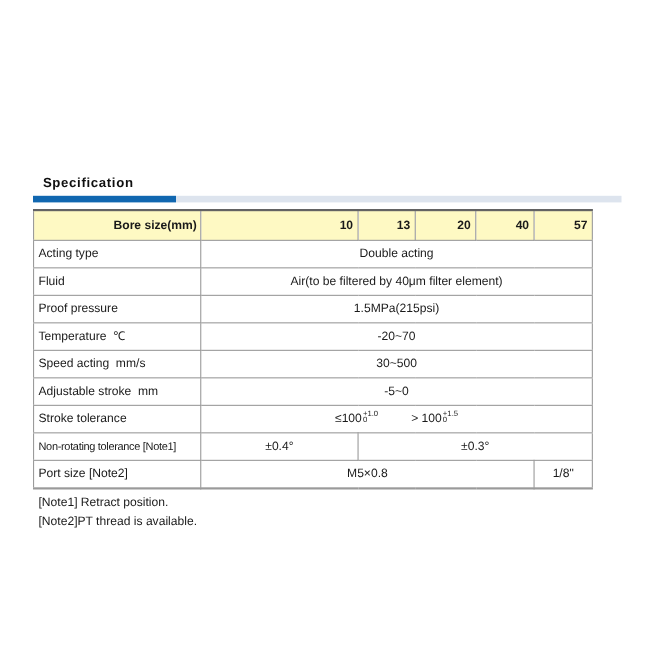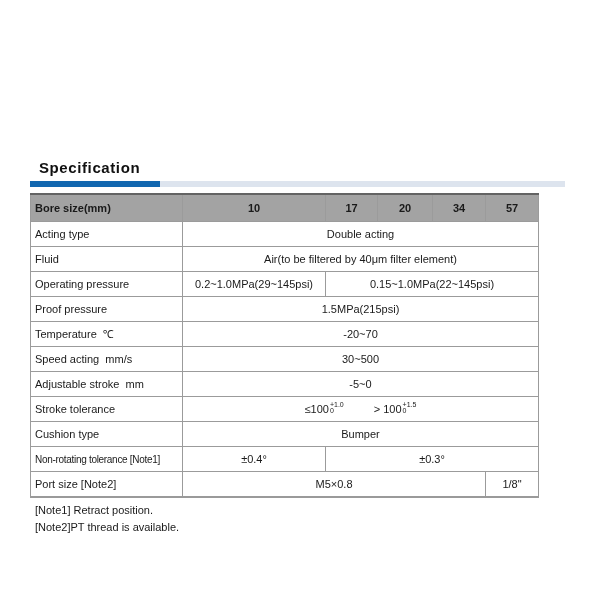--- a/index.html
+++ b/index.html
@@ -16,21 +16,21 @@
     overflow: hidden;
   }
   .content {
     position: absolute;
     left: 30px;
     top: 159px;
     width: 535px;
   }
   .title {
     margin: 0 0 0 9px;
-    font-size: 15px;
+    font-size: 12px;
     font-weight: bold;
     letter-spacing: 0.6px;
     color: #101010;
   }
   .title-bar {
     display: flex;
     margin-top: 5px;
     height: 6px;
   }
   .bar-dark  { width: 130px; background: #1167b0; }
@@ -50,23 +50,24 @@
   .spec-table td {
     border-bottom: 1px solid #9b9b9b;
     height: 16px;
     line-height: 15px;
     padding: 4px;
     font-size: 11px;
     text-align: center;
     overflow: hidden;
   }
   .spec-table tr.header-row td {
-    background: #a3a3a3;
+    background: #fef9c3;
     font-weight: bold;
     height: 18px;
+    text-align: right;
   }
   .spec-table td.lbl {
     text-align: left;
     padding: 0 3px 0 4px;
     border-right: 1px solid #9b9b9b;
     white-space: pre;
   }
   .spec-table td.vdiv { border-right: 1px solid #9b9b9b; }
   .spec-table td.lbl-small { font-size: 10px; letter-spacing: -0.3px; }
 
@@ -113,41 +114,36 @@
           <col style="width:143px">
           <col style="width:52px">
         <col style="width:55px">
           <col style="width:53px">
           <col style="width:53px">
       </colgroup>
       <tbody>
         <tr class="header-row">
           <td class="lbl">Bore size(mm)</td>
           <td class="vdiv">10</td>
-          <td class="vdiv">17</td>
+          <td class="vdiv">13</td>
           <td class="vdiv">20</td>
-          <td class="vdiv">34</td>
+          <td class="vdiv">40</td>
           <td>57</td>
         </tr>
 
         <tr>
           <td class="lbl">Acting type</td>
           <td colspan="5">Double acting</td>
         </tr>
 
         <tr>
           <td class="lbl">Fluid</td>
           <td colspan="5">Air(to be filtered by 40μm filter element)</td>
         </tr>
 
-        <tr>
-          <td class="lbl">Operating pressure</td>
-          <td class="vdiv">0.2~1.0MPa(29~145psi)</td>
-          <td colspan="4">0.15~1.0MPa(22~145psi)</td>
-        </tr>
 
         <tr>
           <td class="lbl">Proof pressure</td>
           <td colspan="5">1.5MPa(215psi)</td>
         </tr>
 
         <tr>
           <td class="lbl">Temperature  ℃</td>
           <td colspan="5">-20~70</td>
         </tr>
@@ -177,24 +173,20 @@
                 <span>&gt; 100</span>
                   <span class="tol-stack">
                     <span>+1.5</span>
                     <span>0</span>
                   </span>
               </span>
             </span>
           </td>
         </tr>
 
-        <tr>
-          <td class="lbl">Cushion type</td>
-          <td colspan="5">Bumper</td>
-        </tr>
 
         <tr>
           <td class="lbl lbl-small">Non-rotating tolerance [Note1]</td>
           <td class="vdiv">±0.4°</td>
           <td colspan="4">±0.3°</td>
         </tr>
 
         <tr>
           <td class="lbl">Port size [Note2]</td>
           <td colspan="4" class="vdiv">M5×0.8</td>

